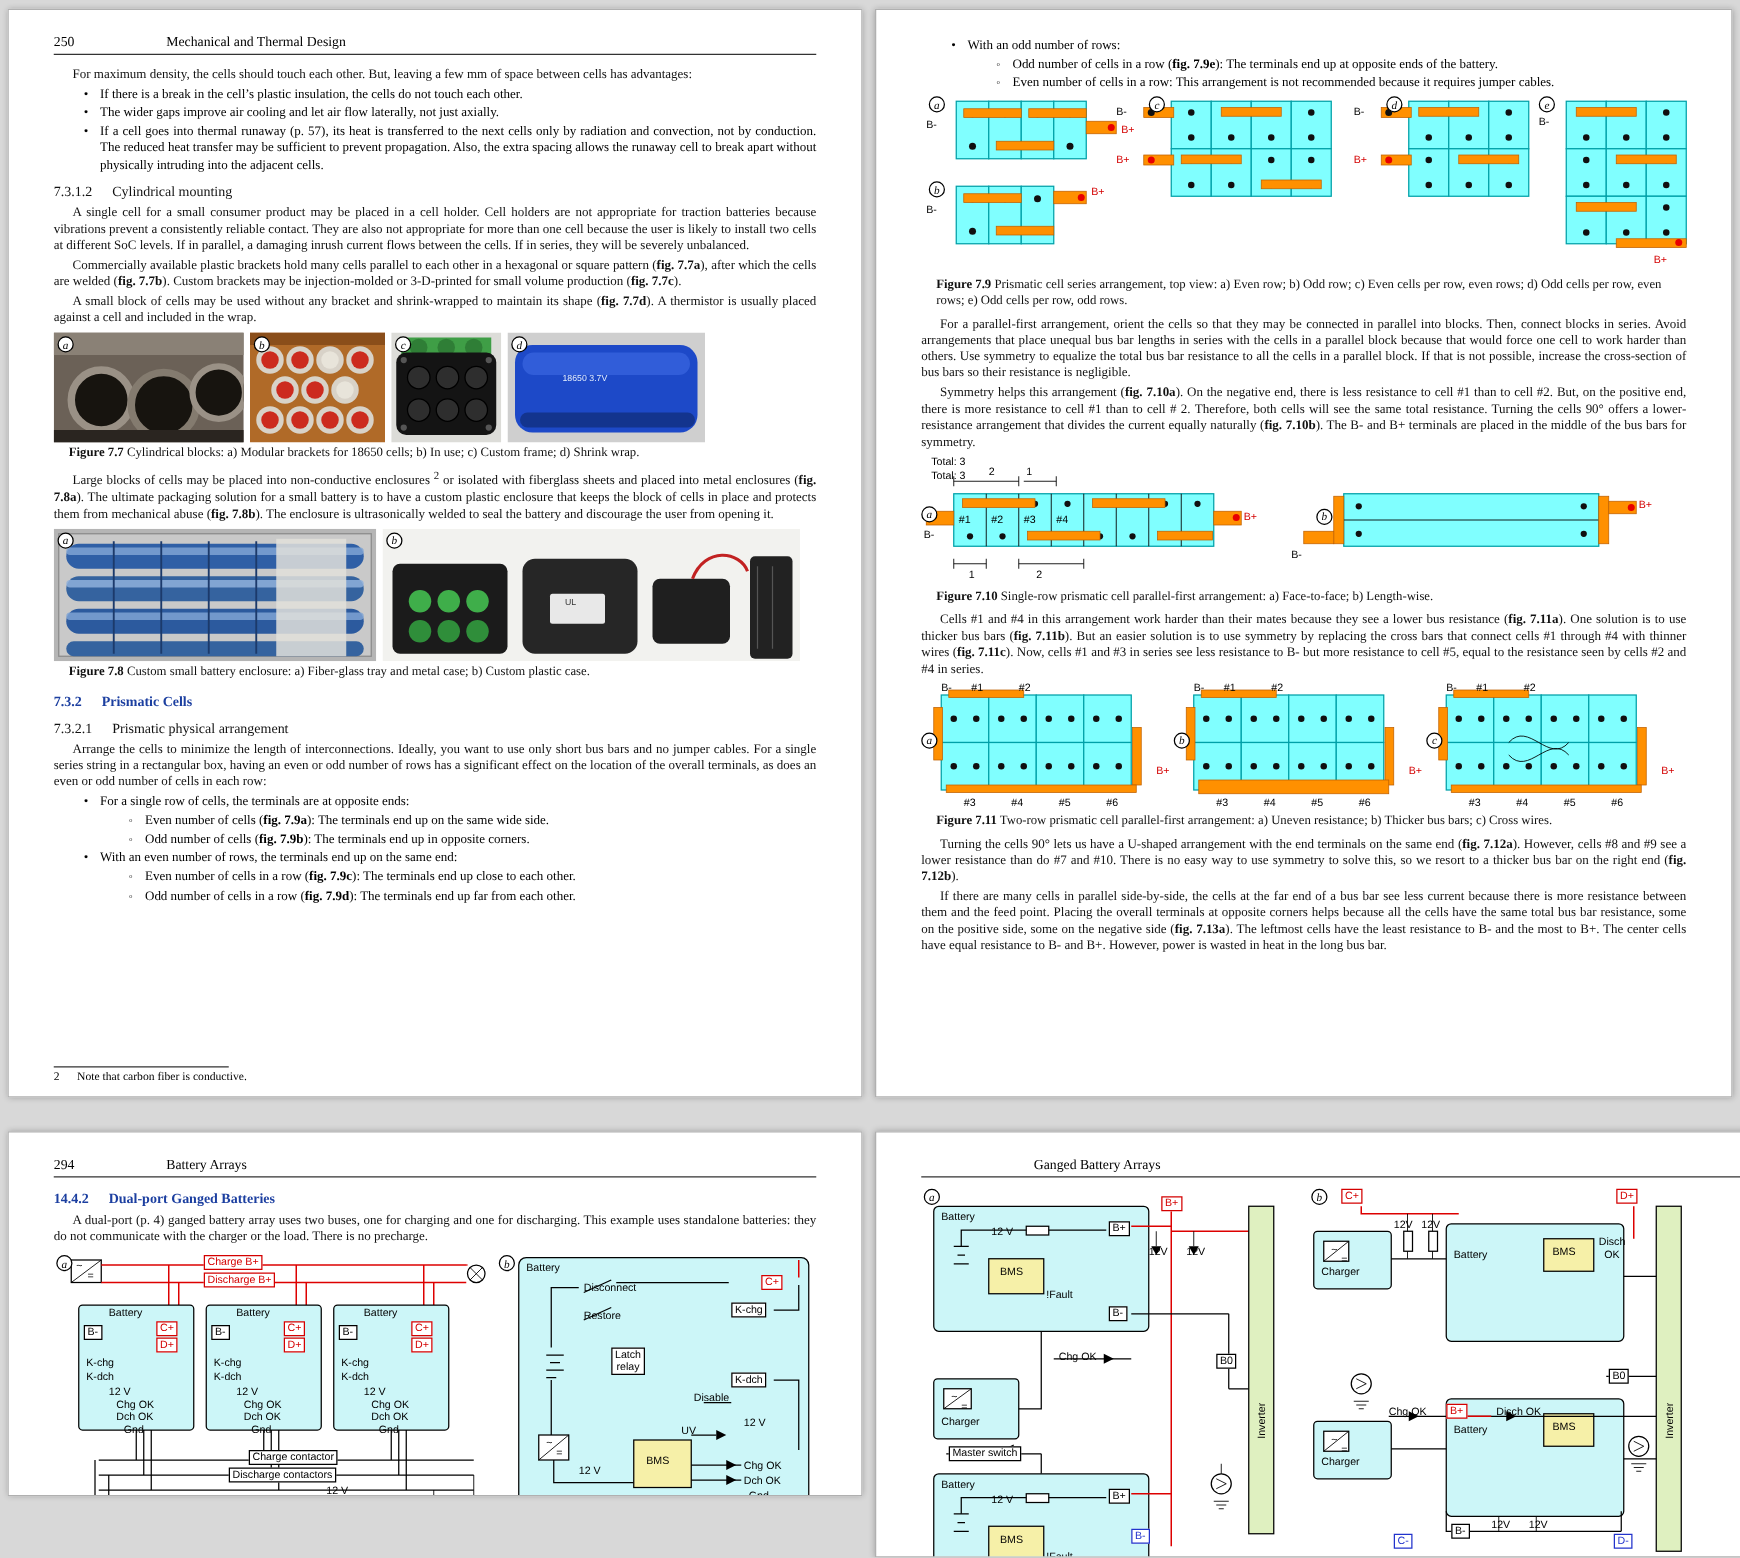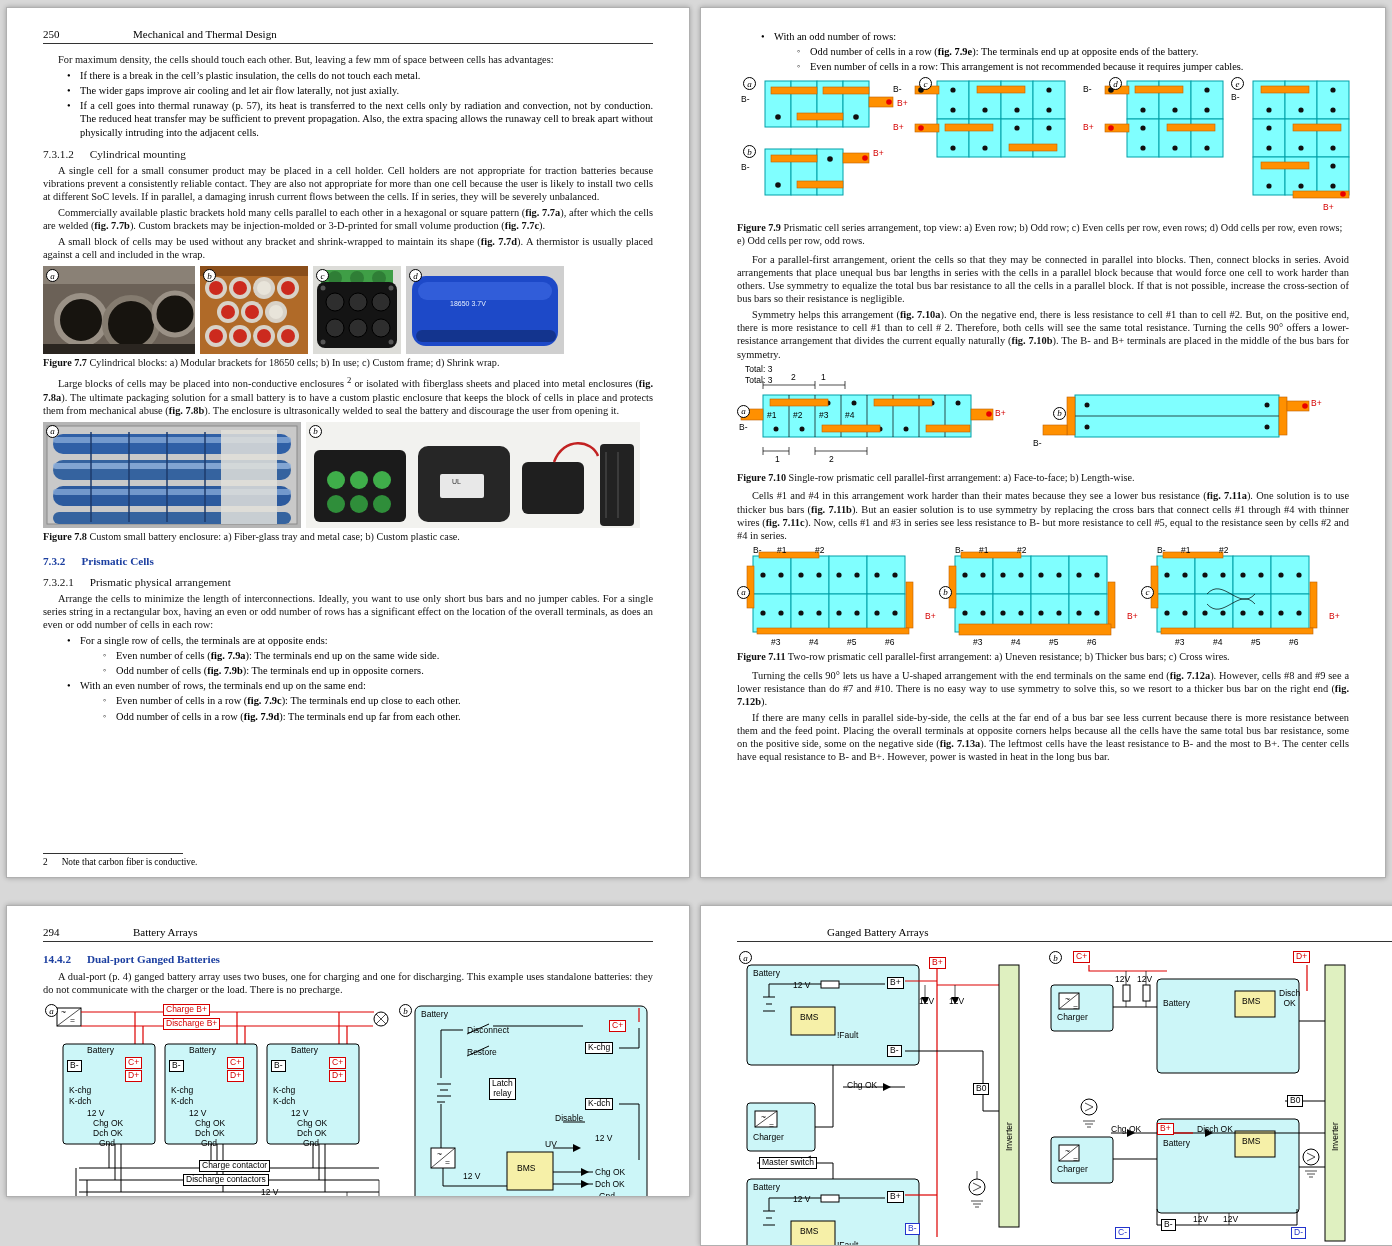--- a/index.html
+++ b/index.html
@@ -15,21 +15,21 @@
 .hl{width:90px}.hc{flex:1;text-align:left}.hr{width:90px;text-align:right}
 .para{font-size:10.4px;line-height:1.26;text-align:justify;text-indent:15px;margin-bottom:3px;color:#111}
 .b1{font-size:10.4px;line-height:1.26;text-align:justify;margin:2px 0 2px 24px;padding-left:13px;position:relative}
 .b1::before{content:"\2022";position:absolute;left:0}
 .b2{font-size:10.4px;line-height:1.26;text-align:justify;margin:2px 0 2px 60px;padding-left:13px;position:relative}
 .b2::before{content:"\25E6";position:absolute;left:0;font-size:9px;top:1px}
 .h3{font-size:11.2px;margin:9px 0 4px;color:#111}
 .h3 .ht{margin-left:16px}
 .h2b{font-size:11.2px;font-weight:bold;color:#1c3fa0;margin:11px 0 5px}
 .h2b .ht{margin-left:16px}
-.caption{font-size:10.2px;line-height:1.25;margin:3px 0 5px;color:#111}
+.caption{font-size:10.2px;line-height:1.25;margin:3px 12px 5px;color:#111}
 .footnote{position:absolute;left:36px;right:36px;bottom:10px;font-size:9.3px}
 .fnrule{width:140px;border-top:1px solid #333;margin-bottom:3px}
 .fnnum{margin-right:14px}
 .figrow{display:flex;gap:5px;margin:5px 0 3px}
 .photo{position:relative;flex:none}
 .letter{position:absolute;width:13px;height:13px;border:1px solid #000;border-radius:50%;background:#fff;font:italic 9px "Liberation Serif",serif;display:flex;align-items:center;justify-content:center;z-index:3}
 .dfig{position:relative;margin:4px 0 2px}
 .fl{position:absolute;font:8.5px "Liberation Sans",sans-serif;line-height:1.15;color:#000;white-space:nowrap;z-index:2}
 .fl.pre{white-space:pre-line;text-align:center}
 .red{color:#d40000}
@@ -56,21 +56,21 @@
 <body>
 
 <div class="page" id="page-160">
  <div class="inner">
   <div class="pghead">
    <span class="hl">250</span>
    <span class="hc">Mechanical and Thermal Design</span>
    <span class="hr"></span>
   </div>
   <p class="para">For maximum density, the cells should touch each other. But, leaving a few mm of space between cells has advantages:</p>
-  <div class="b1">If there is a break in the cell’s plastic insulation, the cells do not touch each metal.</div>
+  <div class="b1">If there is a break in the cell’s plastic insulation, the cells do not touch each other.</div>
   <div class="b1">The wider gaps improve air cooling and let air flow laterally, not just axially.</div>
   <div class="b1">If a cell goes into thermal runaway (p. 57), its heat is transferred to the next cells only by radiation and convection, not by conduction. The reduced heat transfer may be sufficient to prevent propagation. Also, the extra spacing allows the runaway cell to break apart without physically intruding into the adjacent cells.</div>
   <div class="h3"><span>7.3.1.2</span><span class="ht">Cylindrical mounting</span></div>
   <p class="para">A single cell for a small consumer product may be placed in a cell holder. Cell holders are not appropriate for traction batteries because vibrations prevent a consistently reliable contact. They are also not appropriate for more than one cell because the user is likely to install two cells at different SoC levels. If in parallel, a damaging inrush current flows between the cells. If in series, they will be severely unbalanced.</p>
   <p class="para">Commercially available plastic brackets hold many cells parallel to each other in a hexagonal or square pattern (<b>fig. 7.7a</b>), after which the cells are welded (<b>fig. 7.7b</b>). Custom brackets may be injection-molded or 3-D-printed for small volume production (<b>fig. 7.7c</b>).</p>
   <p class="para">A small block of cells may be used without any bracket and shrink-wrapped to maintain its shape (<b>fig. 7.7d</b>). A thermistor is usually placed against a cell and included in the wrap.</p>
 
   <div class="figrow">
    <div class="photo" style="width:152px;height:88px">
     <span class="letter" style="left:3px;top:3px">a</span>

